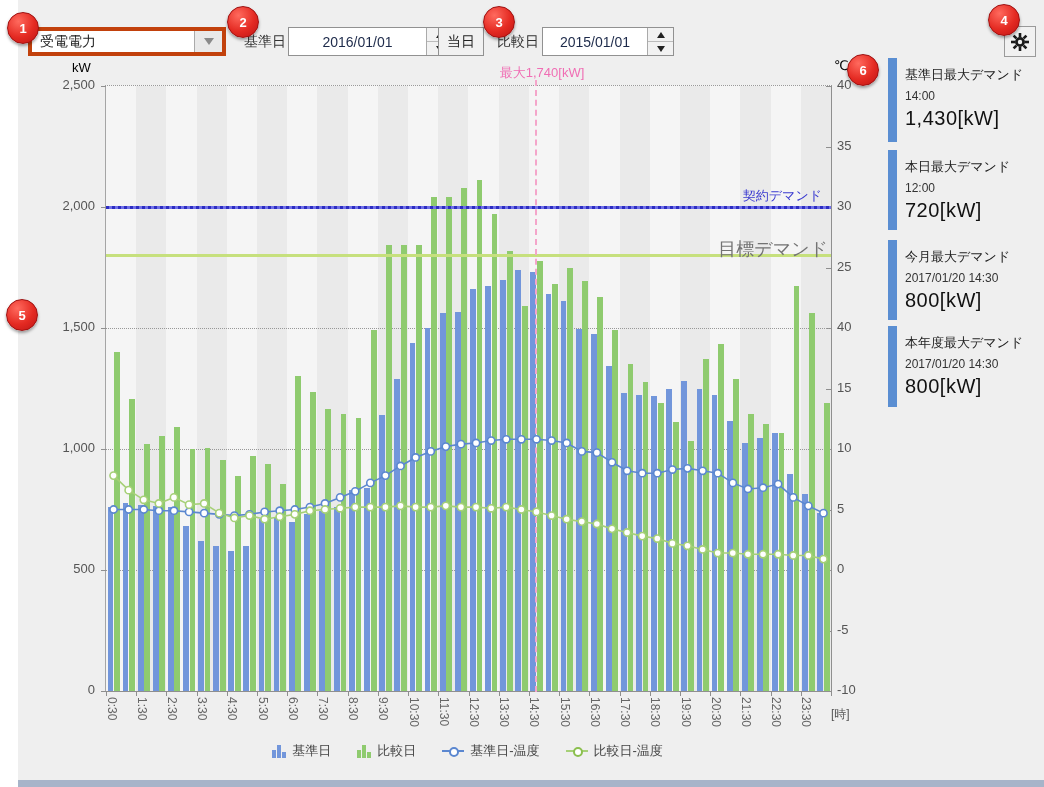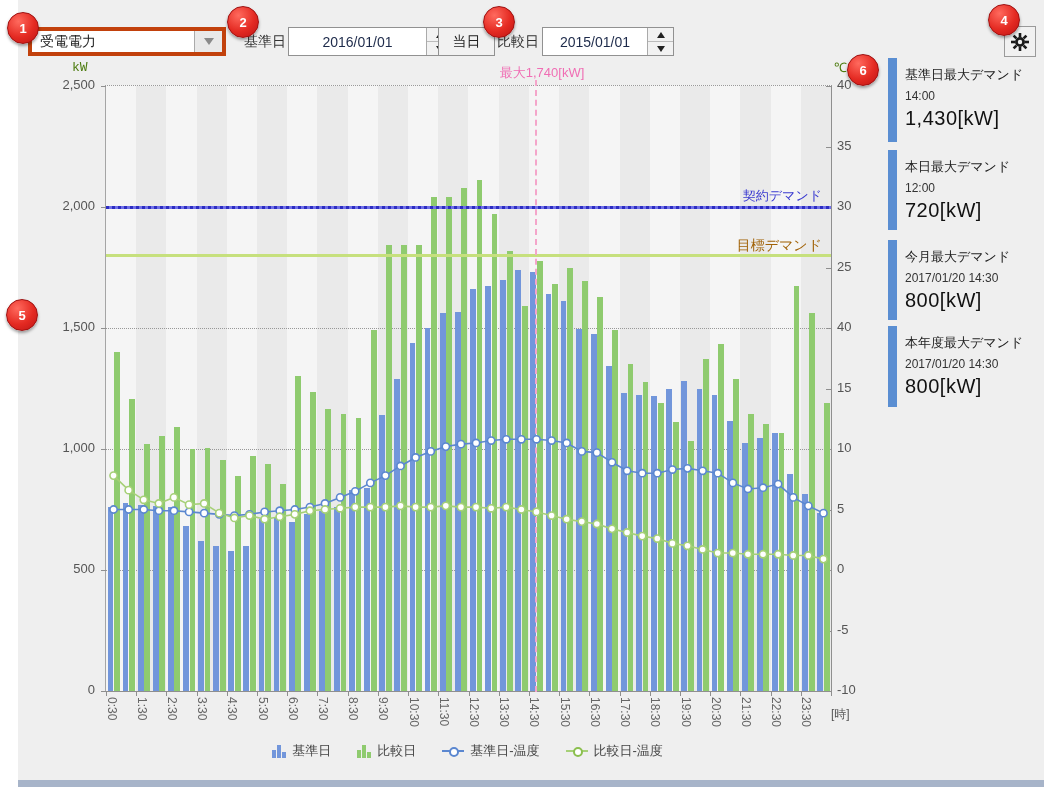--- a/index.html
+++ b/index.html
@@ -24,39 +24,39 @@
   .btn{position:absolute;top:27px;height:29px;background:#f1f1f1;border:1px solid #919191;box-sizing:border-box;display:flex;align-items:center;justify-content:center;font-size:14px;color:#222;cursor:pointer;}
   .gear-btn{position:absolute;left:1004px;top:26px;width:32px;height:31px;background:#f1f1f1;border:1px solid #9a9a9a;box-sizing:border-box;display:flex;align-items:center;justify-content:center;cursor:pointer;}
 
   
   .badge{position:absolute;width:30px;height:30px;border-radius:50%;
     background:radial-gradient(circle at 35% 28%,#ff6a5e 0%,#e42a22 55%,#bd1414 100%);
     border:1px solid #9e1010;box-shadow:0 2px 3px rgba(0,0,0,.35);
     color:#fff;font-size:13px;font-weight:bold;display:flex;align-items:center;justify-content:center;z-index:50;}
 
   
-  .axis-title{position:absolute;font-size:13px;color:#4d7c0f;font-family:Liberation Mono, monospace;}
+  .axis-title{position:absolute;font-size:13px;color:#000000;}
   .plot-wrap{position:absolute;left:105px;top:85px;width:725px;height:605px;background:#f5f5f5;
     border-top:1px dotted #9a9a9a;border-left:1px solid #a5a5a5;border-right:1px solid #8f8f8f;border-bottom:1px solid #8f8f8f;box-sizing:content-box;}
   .stripe{position:absolute;top:0;height:605px;background:#eaeaea;z-index:0;}
   .gridline{position:absolute;left:0;width:725px;border-top:1px dotted #989898;z-index:1;}
   .bar{position:absolute;z-index:2;}
   .refline{position:absolute;left:0;width:725px;z-index:4;}
   .refline.contract{height:3px;background:repeating-linear-gradient(90deg,#2d2dc2 0 3px,#7070e8 3px 6px);}
   .refline.target{height:3px;background:#c6e07d;}
   .vmax-line{position:absolute;top:-6px;height:612px;width:0;border-left:2px dashed #f4a5ca;z-index:5;}
   .temp-svg{position:absolute;left:0;top:0;z-index:6;}
   .ltick{position:absolute;left:-5px;width:5px;height:1px;background:#8f8f8f;}
   .rtick{position:absolute;right:-1px;width:6px;height:1px;background:#8f8f8f;}
   .xtick{position:absolute;width:1px;height:5px;background:#8f8f8f;top:605px;}
   .ytick-label{position:absolute;right:949px;font-size:13px;color:#555;text-align:right;width:60px;}
   .rtick-label{position:absolute;left:837px;font-size:13px;color:#555;}
   .xtick-label{position:absolute;font-size:12px;color:#666;white-space:nowrap;transform:rotate(90deg);transform-origin:0 0;}
   .anno-contract{position:absolute;right:222px;top:187px;font-size:13px;color:#3a3ad0;z-index:7;}
-  .anno-target{position:absolute;right:222px;top:237px;font-size:14px;color:#a16207;z-index:7;}
+  .anno-target{position:absolute;right:216px;top:237px;font-size:18px;color:#737373;z-index:7;}
   .anno-max{position:absolute;left:462px;top:64px;width:160px;text-align:center;font-size:13px;color:#f06eb4;z-index:7;}
   .hour-unit{position:absolute;left:831px;top:706px;font-size:12px;color:#555;}
 
   
   .legend{position:absolute;left:105px;top:742px;width:725px;display:flex;justify-content:center;align-items:center;gap:26px;}
   .legend-item{display:flex;align-items:center;gap:6px;font-size:13px;color:#444;cursor:pointer;}
   .mini-bars{display:inline-flex;align-items:flex-end;gap:1px;height:14px;}
   .mini-bars i{display:block;width:4px;}
   .mini-line{position:relative;width:22px;height:12px;}
   .mini-line .ln{position:absolute;left:0;top:5px;width:22px;height:2px;}
@@ -90,21 +90,21 @@
     <span class="date-text">2016/01/01</span>
     <span class="spinner">
       <span class="spin-btn up">
           <i class="tri-up"></i>
         </span>
       <span class="spin-btn">
           <i class="tri-down"></i>
         </span>
     </span>
   </div>
-  <div class="btn" style="left:438px;width:57px;">当日</div>
+  <div class="btn" style="left:438px;width:46px;">当日</div>
 
   <span class="toolbar-label" style="left:497px;top:33px;">比較日</span>
   <div class="datebox" style="left:542px;width:132px;">
     <span class="date-text">2015/01/01</span>
     <span class="spinner">
       <span class="spin-btn up">
           <i class="tri-up"></i>
         </span>
       <span class="spin-btn">
           <i class="tri-down"></i>

